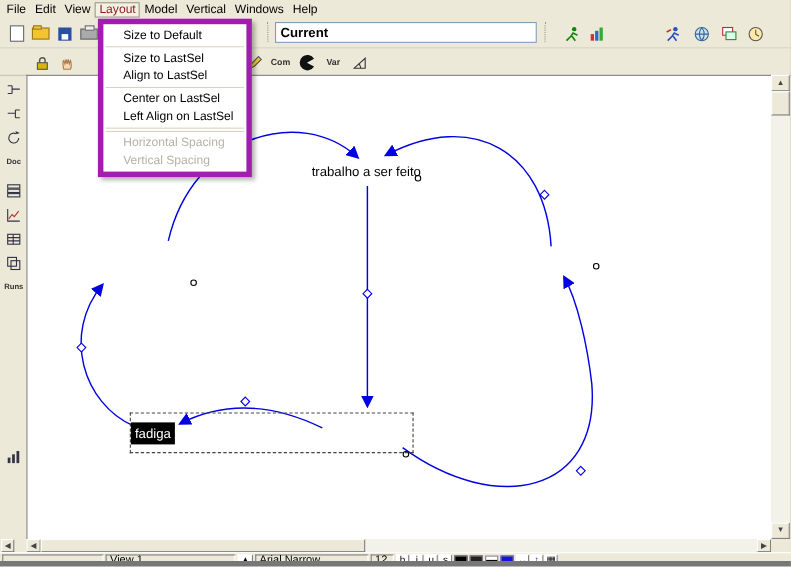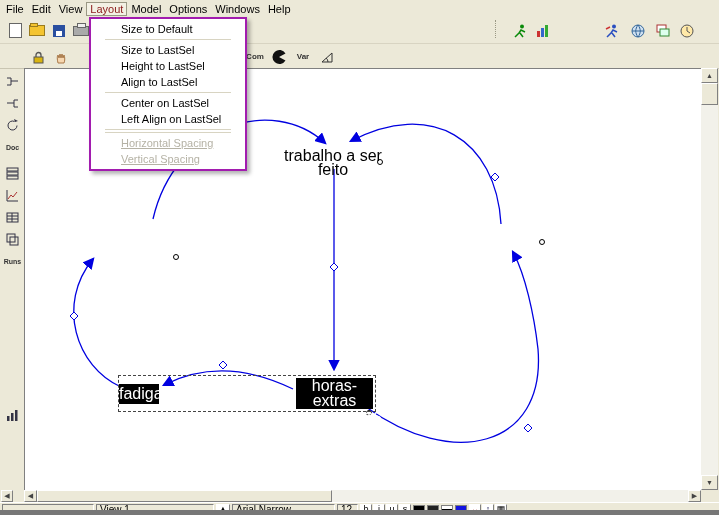--- a/index.html
+++ b/index.html
@@ -31,39 +31,39 @@
 
   
   .lefttb{position:absolute;left:0;top:68px;width:24px;height:422px;}
   .ltbtn{position:absolute;left:1px;width:21px;height:20px;display:flex;align-items:center;justify-content:center;
          border:1px solid transparent;font-size:8px;font-weight:bold;color:#333;}
 
   
   .canvas{position:absolute;left:24px;top:68px;width:677px;height:422px;background:#fff;
           border-left:1px solid #808080;border-top:1px solid #808080;box-sizing:border-box;overflow:hidden;}
   .canvas svg{position:absolute;left:0;top:0;}
-  .vlabel{position:absolute;font-size:16px;line-height:14px;text-align:center;white-space:pre-line;}
+  .vlabel{position:absolute;font-size:12px;line-height:14px;text-align:center;white-space:pre-line;}
   .vlabel.sel{background:#000;color:#fff;}
   .selrect{position:absolute;border:1px dashed #444;}
 
   
   .vscroll{position:absolute;left:701px;top:68px;width:17px;height:422px;background:#f2f1ea;}
   .hscroll{position:absolute;left:24px;top:490px;width:677px;height:12px;background:#f2f1ea;}
   .corner{position:absolute;left:701px;top:490px;width:18px;height:12px;background:#ece9d8;}
   .sbtn{position:absolute;background:#ece9d8;border:1px solid;border-color:#fff #808080 #808080 #fff;
         display:flex;align-items:center;justify-content:center;font-size:7px;color:#444;box-sizing:border-box;}
   .thumb{position:absolute;background:#ece9d8;border:1px solid;border-color:#fff #808080 #808080 #fff;box-sizing:border-box;}
   .lcorner{position:absolute;left:0;top:490px;width:24px;height:12px;background:#ece9d8;}
 
   
-  .popup{position:absolute;left:89px;top:17px;width:130px;background:#fff;border:2px solid #a21caf;
-         box-shadow:3px 3px 4px rgba(0,0,0,.3);padding:2px 12px;z-index:40;}
+  .popup{position:absolute;left:89px;top:17px;width:130px;background:#fff;border:5px solid #a21caf;
+         box-shadow:3px 3px 4px rgba(0,0,0,.3);padding:2px 0;z-index:40;}
   .mi{height:16px;line-height:16px;padding-left:18px;cursor:default;}
   .mi.selected{background:#316ac5;color:#fff;}
-  .mi.disabled{color:#b5b2a5;text-decoration:underline;}
+  .mi.disabled{color:#b5b2a5;}
   .msep{border-top:1px solid #d8d4c2;margin:2px 2px;}
 
   
   .statusbar{position:absolute;left:0;top:502px;width:719px;height:13px;background:#ece9d8;border-top:1px solid #fff;box-sizing:border-box;font-size:10px;}
   .sp{position:absolute;top:1px;height:11px;border:1px solid;border-color:#808080 #fff #fff #808080;
       box-sizing:border-box;padding:0 3px;line-height:9px;background:#ece9d8;}
   .sbtn2{position:absolute;top:1px;height:11px;border:1px solid;border-color:#fff #808080 #808080 #fff;
       box-sizing:border-box;background:#fff;line-height:8px;text-align:center;font-size:9px;}
   .sw{position:absolute;top:2px;width:12px;height:9px;border:1px solid #808080;box-sizing:border-box;}
 </style>
@@ -71,39 +71,40 @@
 <body>
 
 <div class="app">
 
   <div class="menubar">
     <span class="m">File</span>
     <span class="m">Edit</span>
     <span class="m">View</span>
     <span class="m active">Layout</span>
     <span class="m">Model</span>
-    <span class="m">Options</span>
+    <span class="m">Vertical</span>
     <span class="m">Windows</span>
     <span class="m">Help</span>
   </div>
 
   <div class="tb1">
     <div class="tbtn" style="left:3px">
         <span class="ic-page"></span>
       </div>
     <div class="tbtn" style="left:25px">
         <span class="ic-folder"></span>
       </div>
     <div class="tbtn" style="left:47px">
         <span class="ic-floppy"></span>
       </div>
     <div class="tbtn" style="left:69px">
         <span class="ic-printer"></span>
       </div>
     <div class="vsep" style="left:243px"></div>
+    <input class="combo" readonly="" value="Current" style="">
     <div class="vsep" style="left:495px"></div>
     <div class="tbtn" style="left:508px">
       <svg width="16" height="16">
           <circle cx="10" cy="3.5" r="2" fill="#0a8a0a"></circle>
           <path d="M3 14l4-4 2-3 4 2M8 10l3 4" stroke="#0a8a0a" stroke-width="1.5" fill="none"></path>
         </svg>
     </div>
     <div class="tbtn" style="left:531px">
       <svg width="16" height="16">
           <rect x="2" y="8" width="3" height="6" fill="#c33"></rect>
@@ -258,29 +259,26 @@
         <circle cx="151" cy="188" r="2.5"></circle>
         <circle cx="517" cy="173" r="2.5"></circle>
         <circle cx="344" cy="344" r="2.5"></circle>
       </g>
     </svg>
 
     <div class="selrect" style="left:93px;top:306px;width:256px;height:35px"></div>
 
     <div class="vlabel" style="left:248px;top:80px;width:120px">trabalho a ser feito</div>
     <div class="vlabel sel" style="left:94px;top:315px;width:40px;height:20px;line-height:20px">fadiga</div>
-    <div class="vlabel sel" style="left:271px;top:309px;width:77px;height:31px;line-height:15px">horas-extras
-necessárias</div>
   </div>
 
   <div class="popup">
     <div class="mi">Size to Default</div>
     <div class="msep"></div>
     <div class="mi">Size to LastSel</div>
-    <div class="mi">Height to LastSel</div>
     <div class="mi">Align to LastSel</div>
     <div class="msep"></div>
     <div class="mi">Center on LastSel</div>
     <div class="mi">Left Align on LastSel</div>
     <div class="msep"></div>
     <div class="msep"></div>
     <div class="mi disabled">Horizontal Spacing</div>
     <div class="mi disabled">Vertical Spacing</div>
   </div>
 

